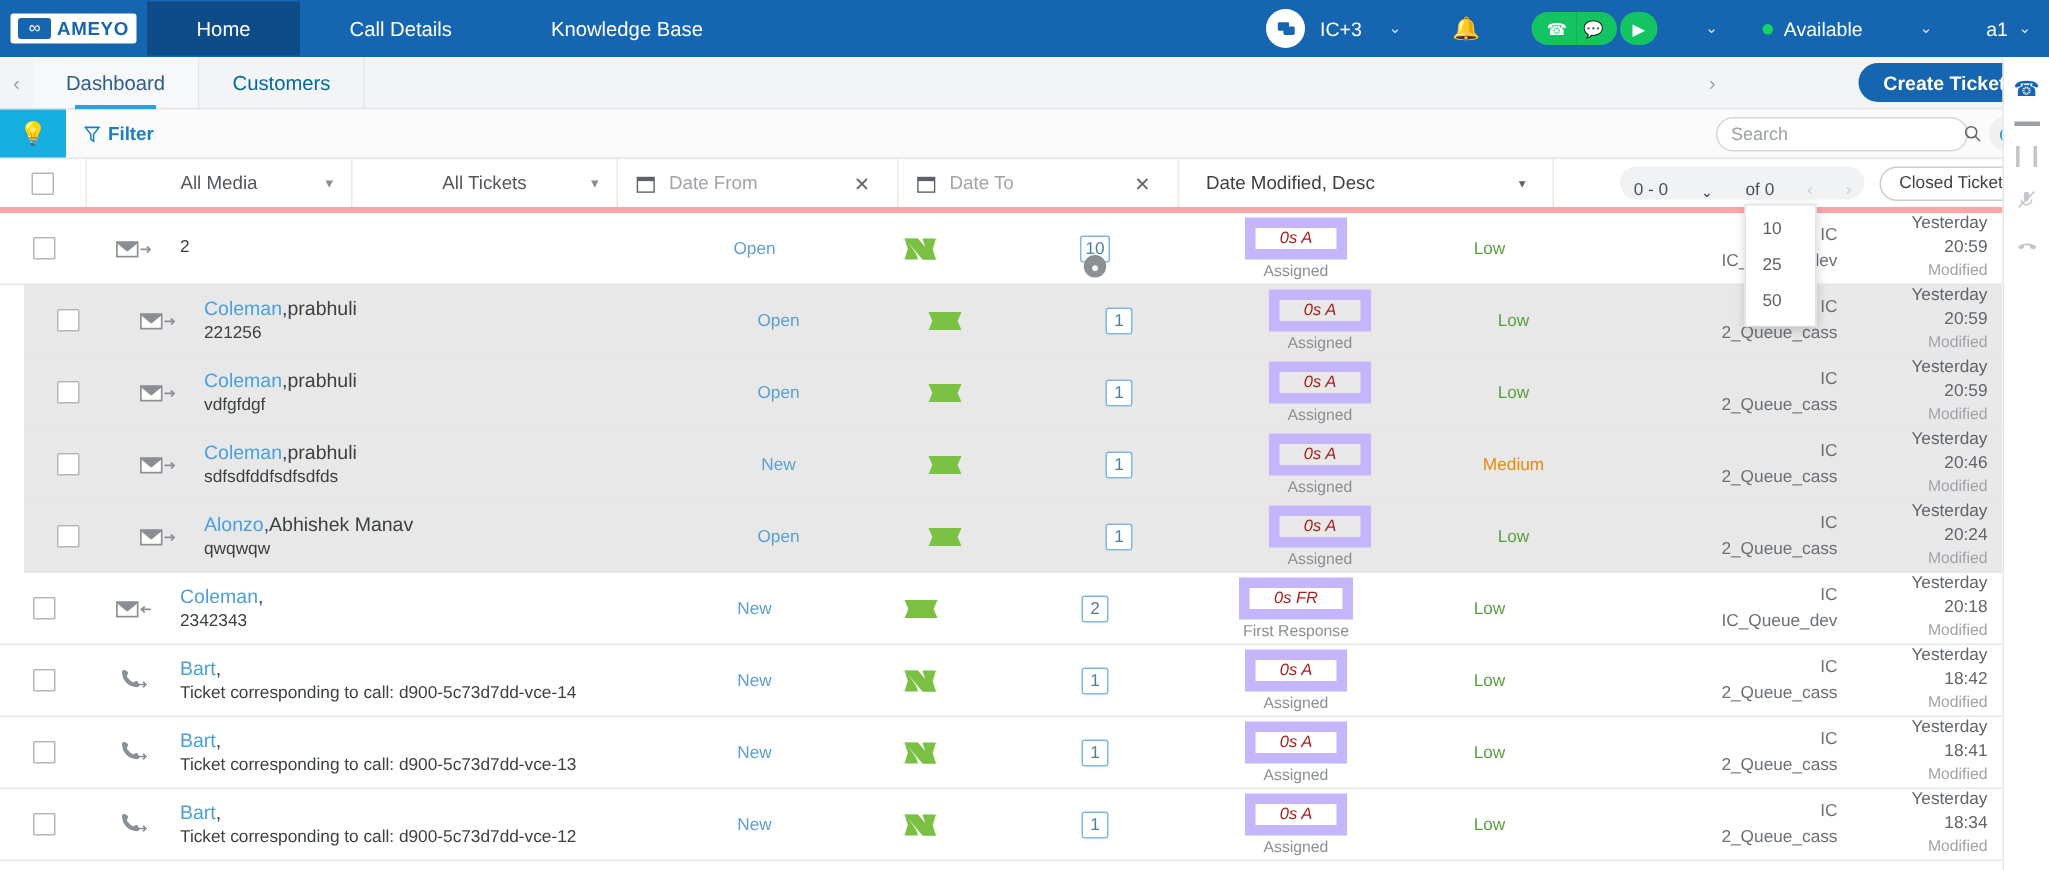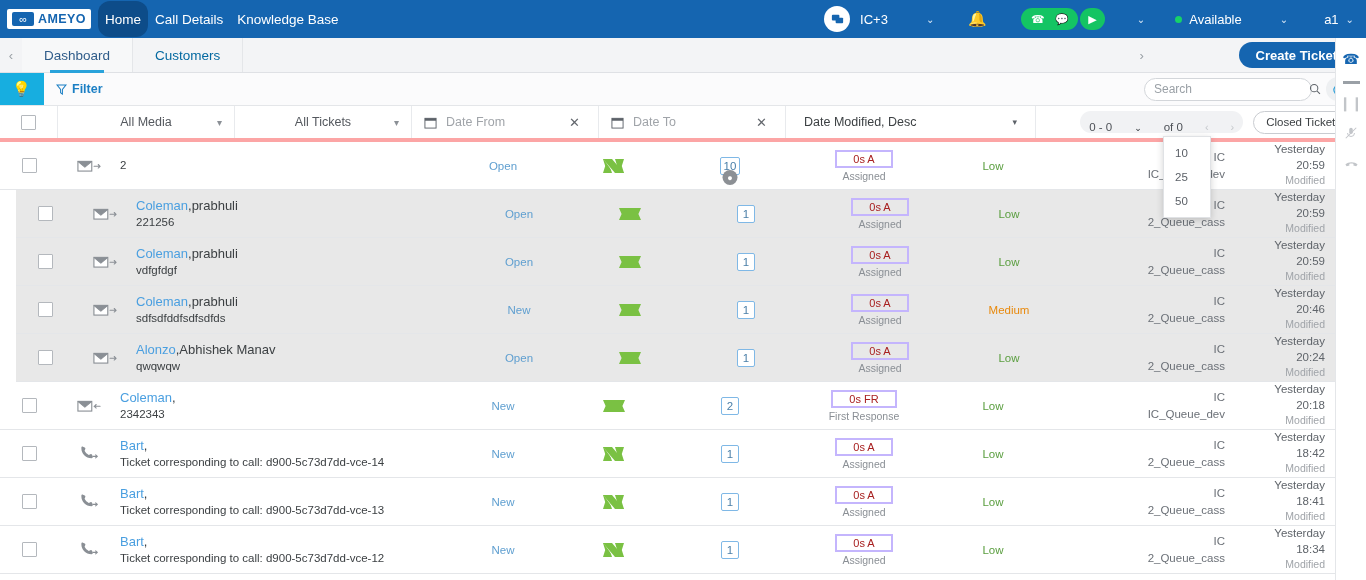--- a/index.html
+++ b/index.html
@@ -26,32 +26,32 @@
   }
   .logo-mark {
     width: 22px; height: 14px; background: #1565b0; border-radius: 2px;
     display: flex; align-items: center; justify-content: center;
     color: #fff; font-size: 11px; line-height: 1;
   }
   .logo-text {
     color: #1565b0; font-weight: bold; font-size: 12.5px; letter-spacing: 0.4px;
   }
   .nav-item {
-    height: 36px; display: flex; align-items: center; padding: 0 7px;
-    font-size: 13.5px; color: #ffffff; cursor: pointer; white-space: nowrap; border-radius: 12px;
+    height: 36px; display: flex; align-items: center; padding: 0 33px;
+    font-size: 13.5px; color: #ffffff; cursor: pointer; white-space: nowrap;
   }
   .nav-item.active { background: #0d4c89; font-weight: normal; }
   .nav-spacer { flex: 1; }
 
   .nav-right { display: flex; align-items: center; height: 38px; }
   .ic-badge {
     width: 26px; height: 26px; border-radius: 50%; background: #fff;
     display: flex; align-items: center; justify-content: center; margin-right: 10px;
   }
-  .ic-label { font-size: 13px; color: #fff; margin-right: 38px; }
+  .ic-label { font-size: 13px; color: #fff; margin-right: 18px; }
   .chev { font-size: 10px; color: #dbe8f5; cursor: pointer; }
   .bell { font-size: 15px; margin: 0 34px; cursor: pointer; }
   .green-pills { display: flex; align-items: center; }
   .gp {
     height: 22px; background: #14c463; display: flex; align-items: center;
     justify-content: center; color: #fff; font-size: 11px;
   }
   .gp.one { border-radius: 11px 0 0 11px; padding: 0 6px 0 10px; }
   .gp.two { border-radius: 0 11px 11px 0; padding: 0 9px 0 5px; }
   .gp.three { border-radius: 11px; padding: 0 8px; margin-left: 2px; }
@@ -195,22 +195,22 @@
     justify-content: center; padding: 0 3px; border-radius: 2px; background: #fff;
   }
   .pdf-dot {
     position: absolute; top: 28px; left: 50%; transform: translateX(-50%);
     width: 15px; height: 15px; border-radius: 50%; background: #8c9095;
     display: flex; align-items: center; justify-content: center;
     color: #fff; font-size: 9px;
   }
   .c-sla { width: 148px; display: flex; flex-direction: column; align-items: center; justify-content: center; gap: 2px; }
   .sla-box {
-    border: 2px solid #c4b5fd; color: #a82020; font-size: 11px;
-    padding: 1px 16px; background: transparent;
+    border: 7px solid #c4b5fd; color: #a82020; font-size: 11px;
+    padding: 1px 16px; background: transparent; font-style: italic;
   }
   .sla-sub { font-size: 10.5px; color: #8a8f95; }
   .c-prio { width: 110px; display: flex; align-items: center; justify-content: center; }
   .prio-low { color: #5a9e3f; font-size: 11.5px; }
   .prio-med { color: #e8890c; font-size: 11.5px; }
   .c-queue { flex: 1; display: flex; flex-direction: column; align-items: flex-end; justify-content: center; padding-right: 14px; }
   .q1 { font-size: 11.5px; color: #6b7077; line-height: 1.4; }
   .q2 { font-size: 11.5px; color: #6b7077; line-height: 1.4; }
   .c-time { width: 96px; display: flex; flex-direction: column; align-items: flex-end; justify-content: flex-start; padding-right: 10px; }
   .t1 { font-size: 11.5px; color: #5f646a; line-height: 1.35; }

